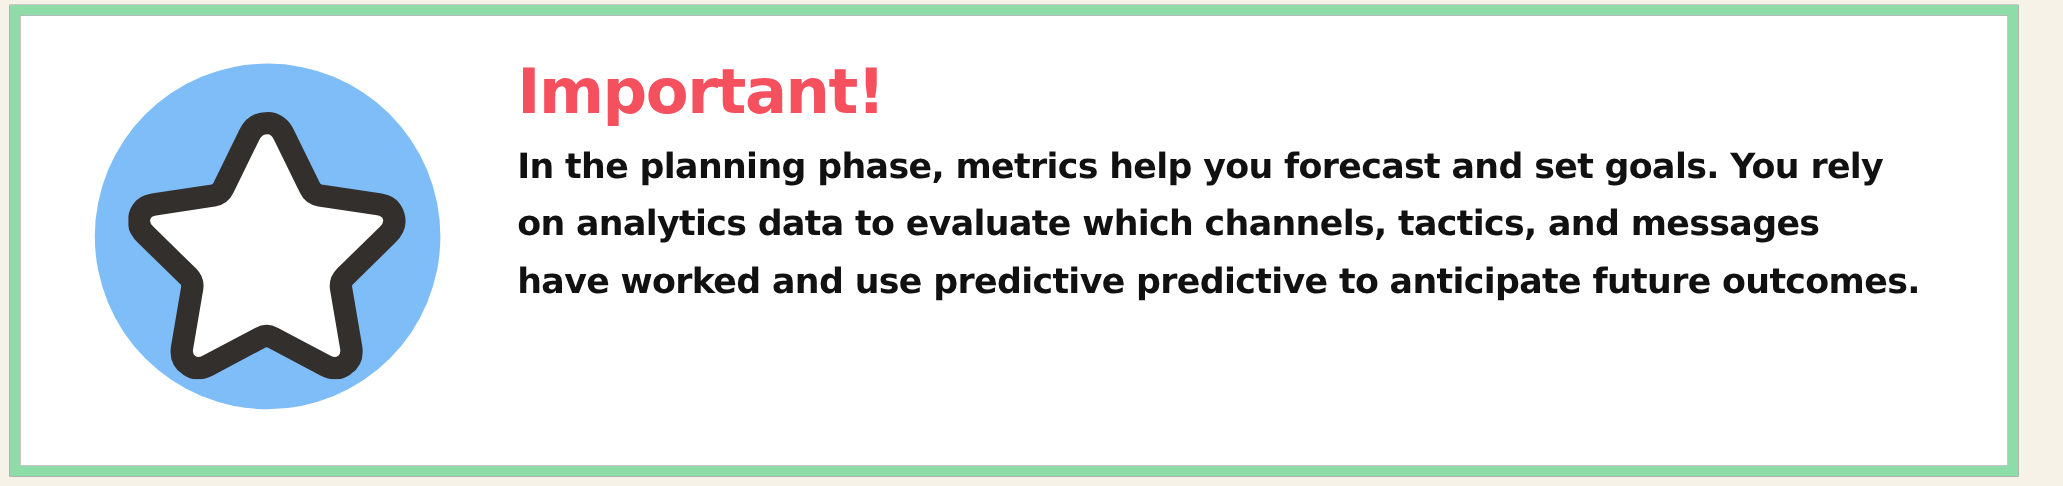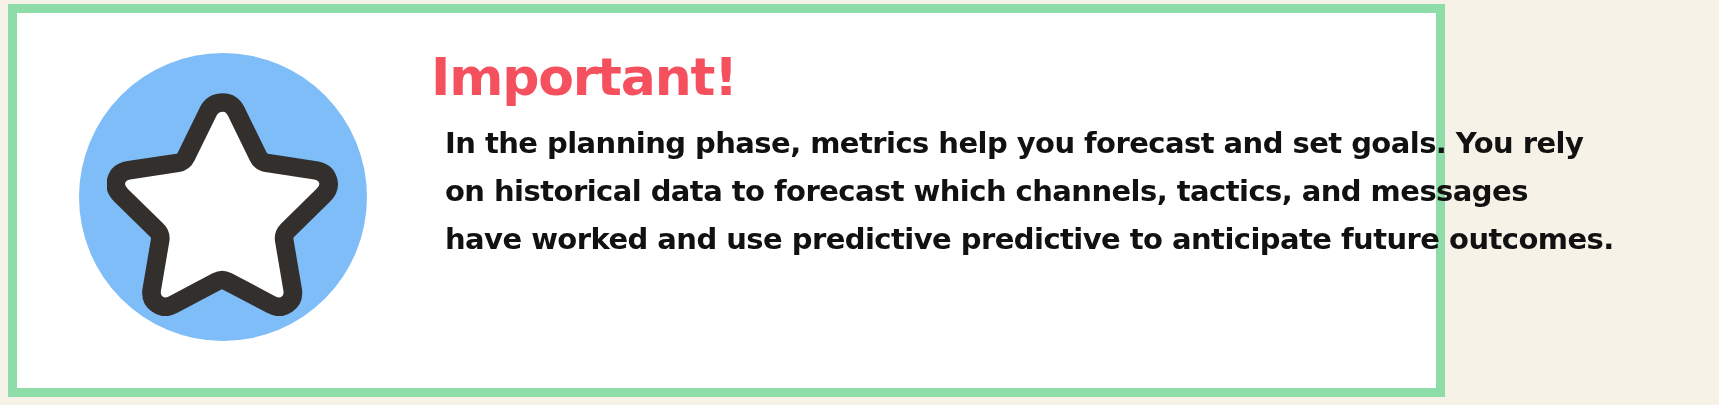--- a/index.html
+++ b/index.html
@@ -11,21 +11,21 @@
     height: 405px;
     background: #f7f2e8;
     font-family: "Liberation Sans", sans-serif;
     overflow: hidden;
   }
 
   #callout-card {
     position: absolute;
     left: 8px;
     top: 4px;
-    width: 1437px;
+    width: 1674px;
     height: 393px;
     box-sizing: border-box;
     border: 9px solid #8edda8;
     background: #701a75;
   }
 
   #callout-inner {
     position: relative;
     width: 100%;
     height: 100%;
@@ -75,21 +75,21 @@
     font-family: "DejaVu Sans", sans-serif;
     font-size: 52px;
     font-weight: bold;
     line-height: 1.08;
     letter-spacing: -1.2px;
     margin: 0 0 9px 0;
     white-space: nowrap;
   }
 
   #callout-body {
-    margin: 14px;
+    margin: 0;
     padding: 0;
     list-style: none;
   }
 
   .body-line {
     color: #111111;
     font-family: "DejaVu Sans", sans-serif;
     font-size: 29px;
     font-weight: bold;
     line-height: 48px;
@@ -133,19 +133,19 @@
                    L43.5 12.1
                    C44.7 9.6 46.7 8 50 8 Z" fill="#ffffff" stroke="#332f2d" stroke-width="8" stroke-linejoin="round" stroke-linecap="round"></path>
         </svg>
       </div>
     </div>
 
     <div id="text-area">
       <div id="callout-heading">Important!</div>
       <div id="callout-body">
         <div class="body-line">In the planning phase, metrics help you forecast and set goals. You rely</div>
-        <div class="body-line">on historical data to forecast which channels, tactics, and messages</div>
+        <div class="body-line">on analytics data to evaluate which channels, tactics, and messages</div>
         <div class="body-line">have worked and use predictive predictive to anticipate future outcomes.</div>
       </div>
     </div>
 
   </div>
 </div>
 
 </body></html>

